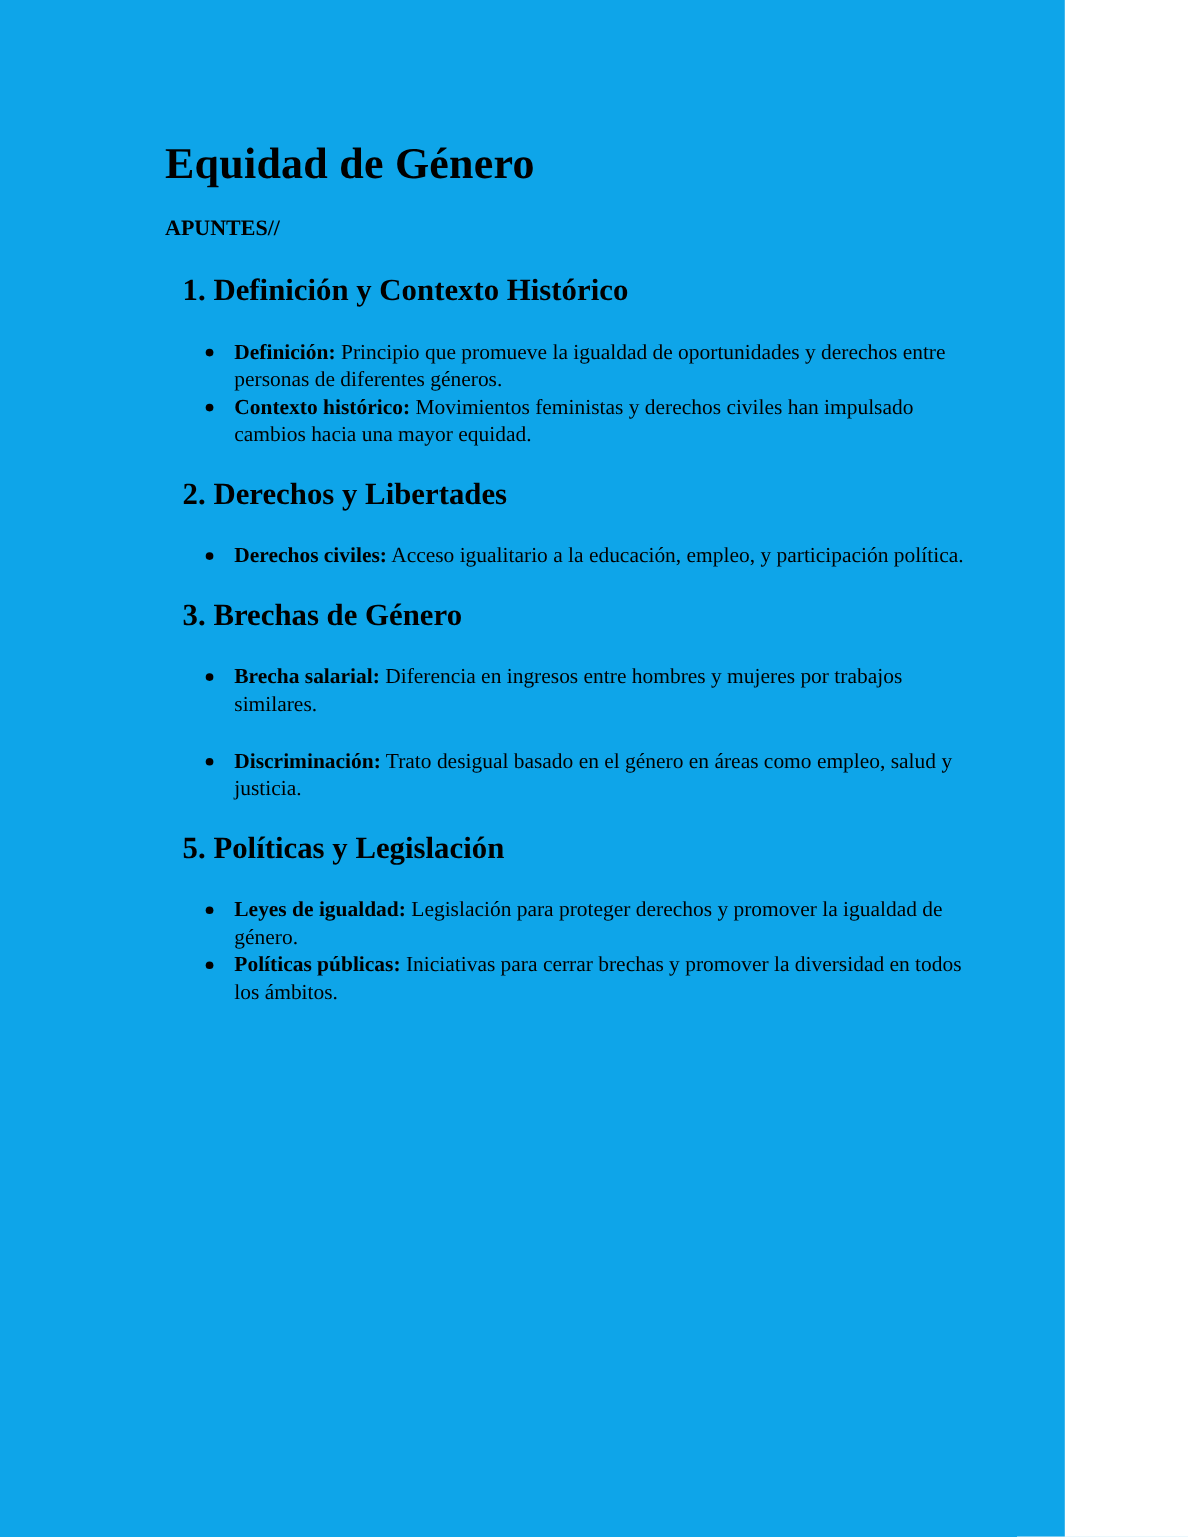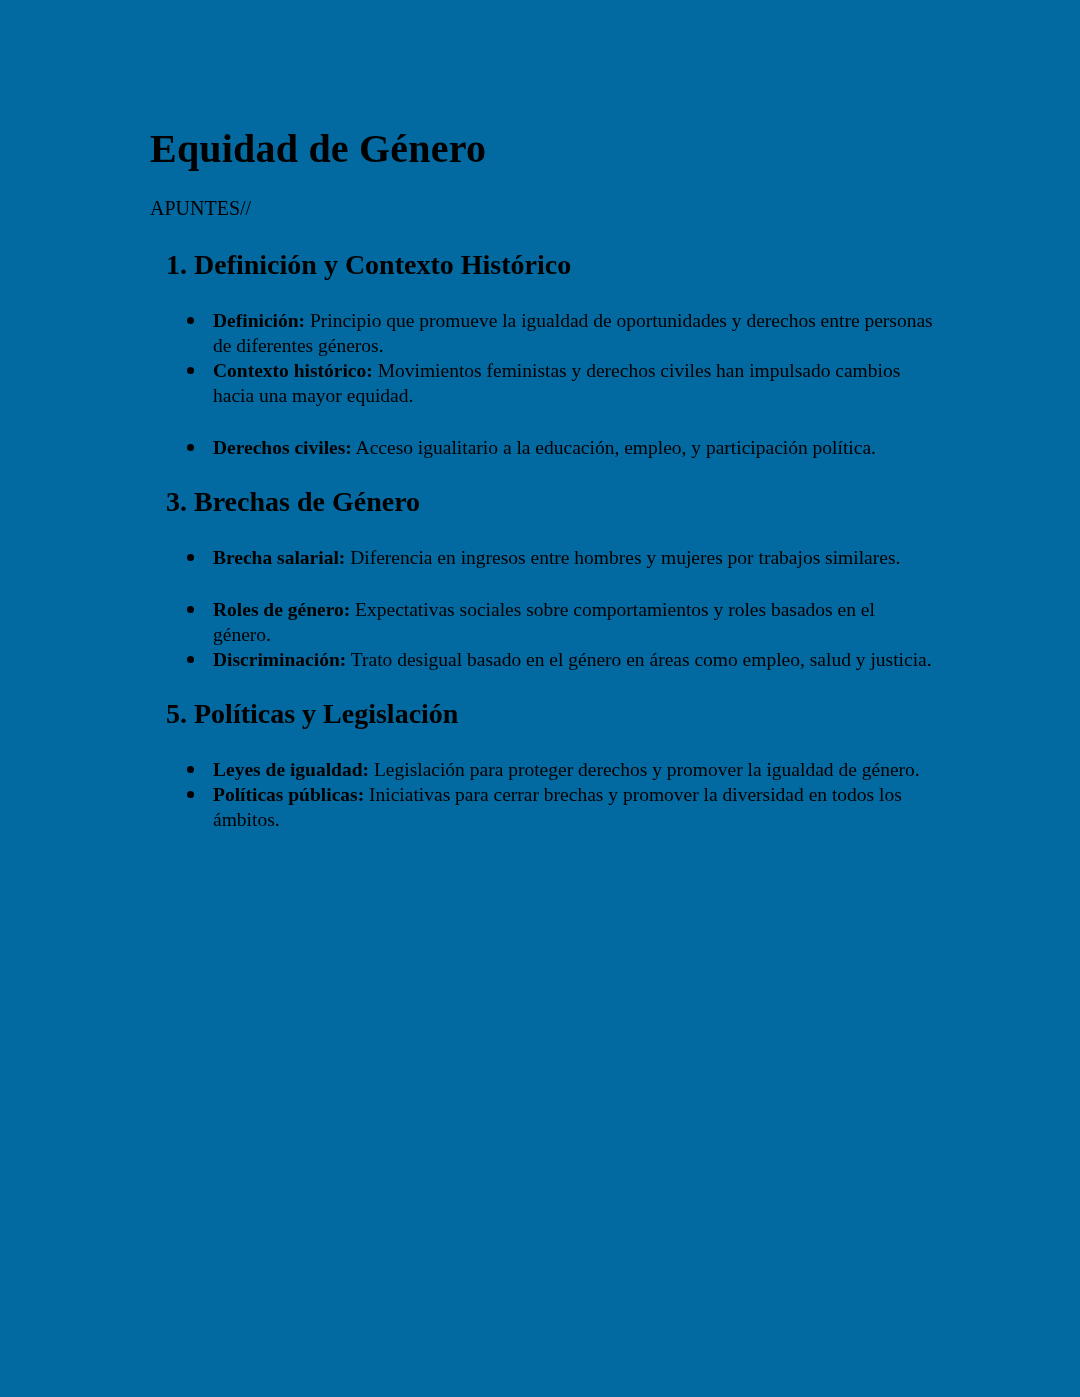--- a/index.html
+++ b/index.html
@@ -9,35 +9,35 @@
     background: #ffffff;
   }
   body {
     width: 1080px;
     height: 1397px;
     overflow: hidden;
     font-family: "Liberation Serif", "DejaVu Serif", serif;
     color: #000000;
   }
   .doc {
-    width: 1080px;
+    width: 968px;
     height: 1397px;
     padding: 126px 82px 0 150px;
-    background: #0369a1;
+    background: #0ea5e9;
   }
   .doc-title {
     font-size: 40px;
     font-weight: bold;
     line-height: 1.15;
     margin: 0 0 24px 0;
     letter-spacing: 0.2px;
   }
   .doc-subtitle {
     font-size: 20px;
-    font-weight: normal;
+    font-weight: bold;
     line-height: 25px;
     margin: 0 0 27px 0;
   }
   .section-heading {
     font-size: 28px;
     font-weight: bold;
     line-height: 33px;
     margin: 16px;
   }
   .bullet-list {
@@ -71,29 +71,29 @@
 
 <div class="doc">
   <h1 class="doc-title">Equidad de Género</h1>
   <p class="doc-subtitle">APUNTES//</p>
   <div id="sections">
       <h2 class="section-heading">1. Definición y Contexto Histórico</h2>
       <ul class="bullet-list">
         <li class="bullet-item"><span class="bullet-term">Definición:</span><span class="bullet-text"> Principio que promueve la igualdad de oportunidades y derechos entre personas de diferentes géneros.</span></li>
         <li class="bullet-item"><span class="bullet-term">Contexto histórico:</span><span class="bullet-text"> Movimientos feministas y derechos civiles han impulsado cambios hacia una mayor equidad.</span></li>
       </ul>
+      <h2 class="section-heading">2. Derechos y Libertades</h2>
       <ul class="bullet-list">
         <li class="bullet-item"><span class="bullet-term">Derechos civiles:</span><span class="bullet-text"> Acceso igualitario a la educación, empleo, y participación política.</span></li>
       </ul>
       <h2 class="section-heading">3. Brechas de Género</h2>
       <ul class="bullet-list">
         <li class="bullet-item"><span class="bullet-term">Brecha salarial:</span><span class="bullet-text"> Diferencia en ingresos entre hombres y mujeres por trabajos similares.</span></li>
       </ul>
       <ul class="bullet-list">
-        <li class="bullet-item"><span class="bullet-term">Roles de género:</span><span class="bullet-text"> Expectativas sociales sobre comportamientos y roles basados en el género.</span></li>
         <li class="bullet-item"><span class="bullet-term">Discriminación:</span><span class="bullet-text"> Trato desigual basado en el género en áreas como empleo, salud y justicia.</span></li>
       </ul>
       <h2 class="section-heading">5. Políticas y Legislación</h2>
       <ul class="bullet-list">
         <li class="bullet-item"><span class="bullet-term">Leyes de igualdad:</span><span class="bullet-text"> Legislación para proteger derechos y promover la igualdad de género.</span></li>
         <li class="bullet-item"><span class="bullet-term">Políticas públicas:</span><span class="bullet-text"> Iniciativas para cerrar brechas y promover la diversidad en todos los ámbitos.</span></li>
       </ul>
     </div>
 </div>
 

